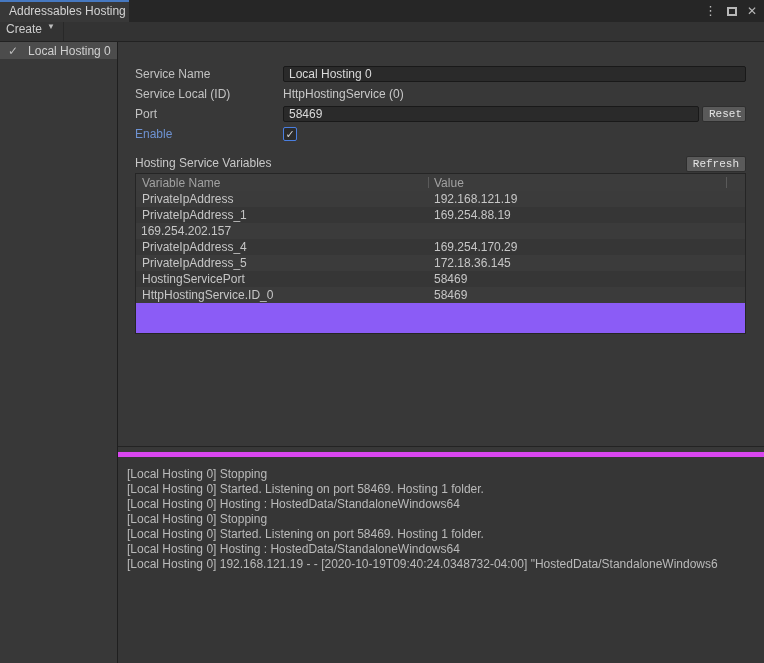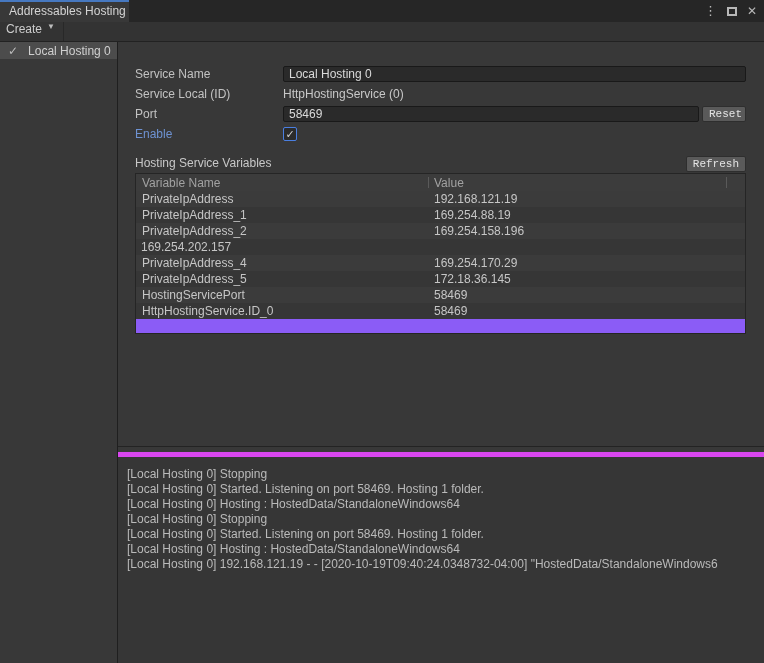--- a/index.html
+++ b/index.html
@@ -130,24 +130,20 @@
         <div>
             <div class="trow">
               <span class="tc1">PrivateIpAddress</span>
               <span class="tc2">192.168.121.19</span>
             </div>
             <div class="trow">
               <span class="tc1">PrivateIpAddress_1</span>
               <span class="tc2">169.254.88.19</span>
             </div>
             <div class="trow">
-              <span class="tc1">PrivateIpAddress_2</span>
-              <span class="tc2">169.254.158.196</span>
-            </div>
-            <div class="trow">
               <span class="tc2">169.254.202.157</span>
             </div>
             <div class="trow">
               <span class="tc1">PrivateIpAddress_4</span>
               <span class="tc2">169.254.170.29</span>
             </div>
             <div class="trow">
               <span class="tc1">PrivateIpAddress_5</span>
               <span class="tc2">172.18.36.145</span>
             </div>

